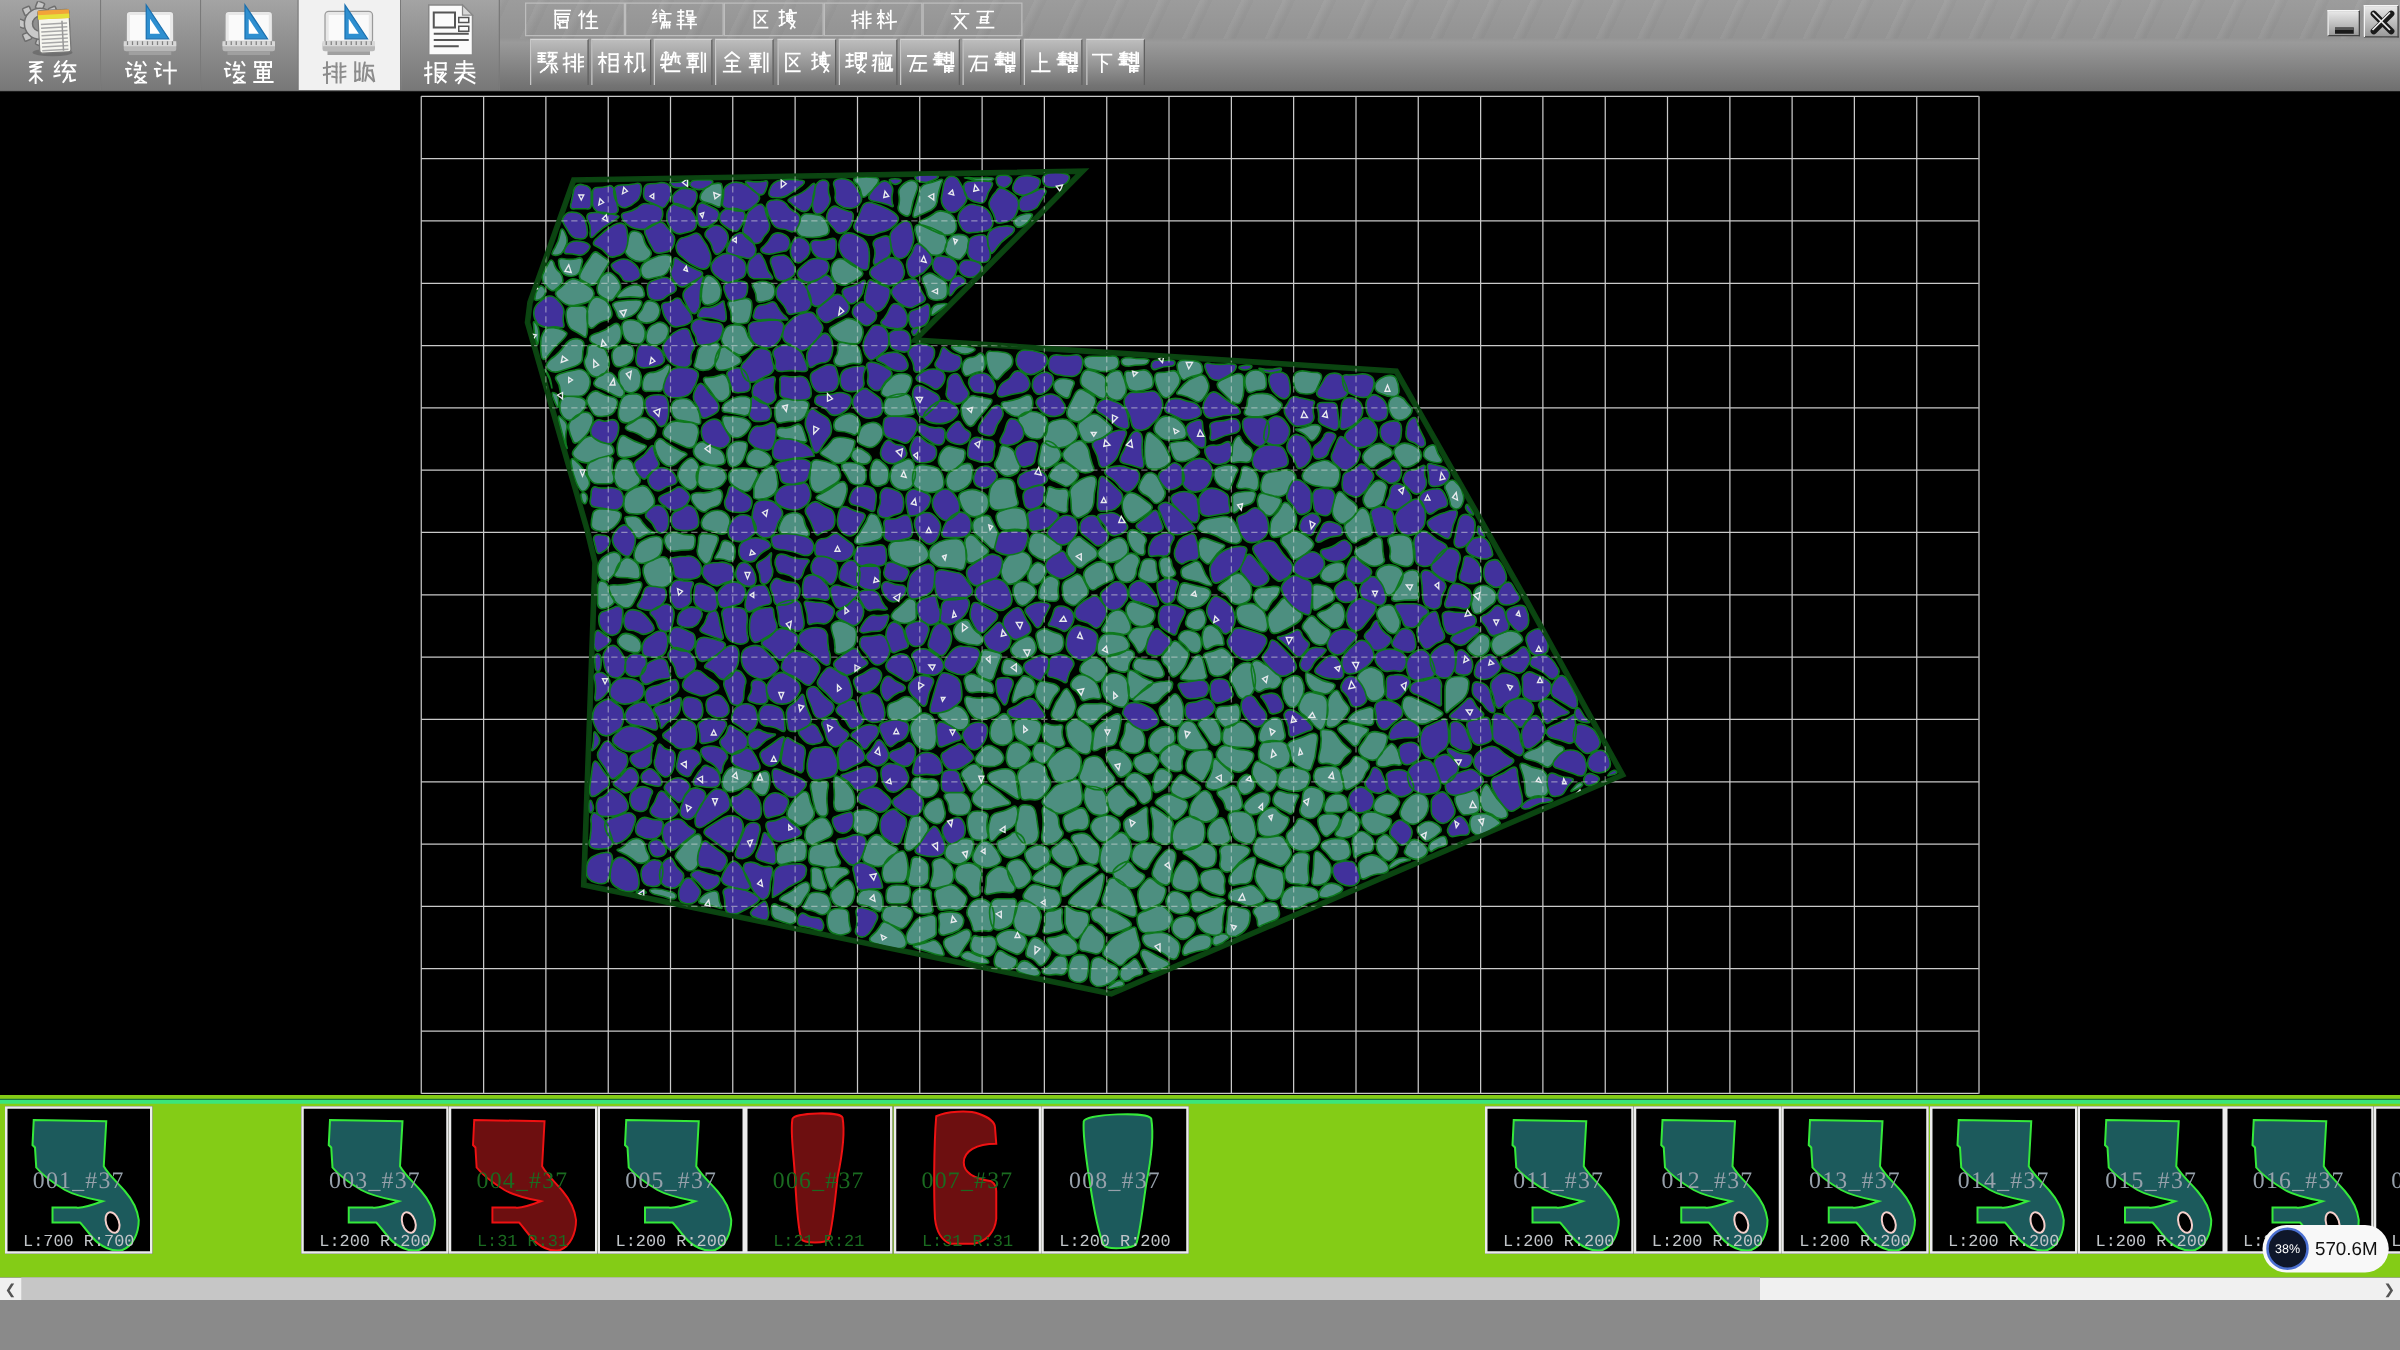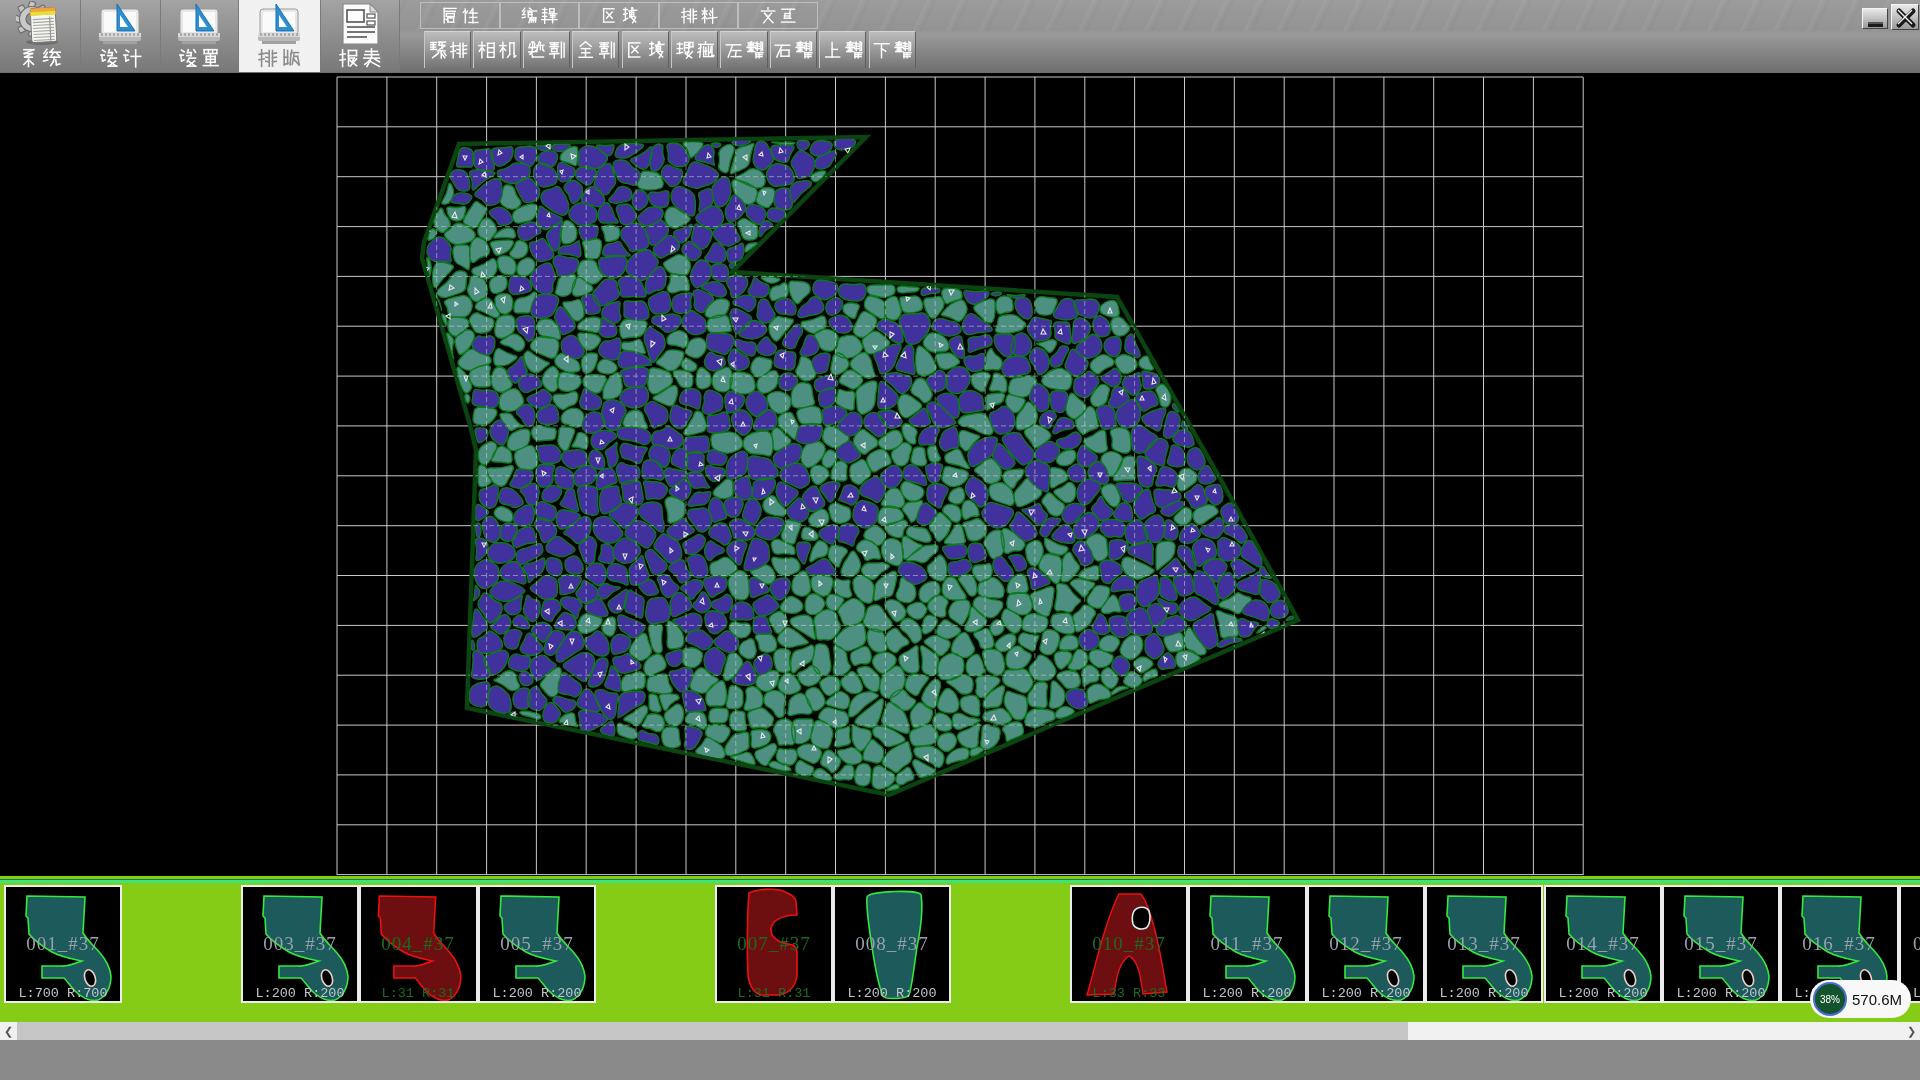--- a/index.html
+++ b/index.html
@@ -29,21 +29,21 @@
 .cell{position:absolute;top:9px;width:118.4px;height:118px;border:2px solid #ECECEC;
   background:#000;overflow:hidden}
 #scroll{position:absolute;left:0;top:1022px;width:1920px;height:18px;background:#F0F0F0}
 #thumbtrk{position:absolute;left:17px;top:0;width:1391px;height:18px;background:#C6C6C6}
 .sarr{position:absolute;top:0;width:17px;height:18px;color:#555;font-size:11px;
   display:flex;align-items:center;justify-content:center}
 #bottombar{position:absolute;left:0;top:1040px;width:1920px;height:40px;background:#8A8A8A}
 #pill{position:absolute;left:1810px;top:980px;width:101px;height:38px;background:#F8F8F8;
   border-radius:19px}
 #pillc{position:absolute;left:3px;top:2px;width:34px;height:34px;border-radius:17px;
-  background:#14532d;border:2px solid #4A6FD0;color:#FFF;font-size:10px;
+  background:#0f172a;border:2px solid #4A6FD0;color:#FFF;font-size:10px;
   display:flex;align-items:center;justify-content:center}
 #pillt{position:absolute;left:42px;top:0;width:56px;height:38px;color:#111;font-size:15px;
   display:flex;align-items:center;justify-content:left}
 </style></head><body>
 <div id="root">
     <div id="canvasbg"></div>
     <svg id="nest" width="1920" height="1080" viewBox="0 0 1920 1080">
       <defs>
         <clipPath id="hideclip">
           <path d="M459,144 866,137 732,272 1117,297 1221,480 1298,620 889,795 467,708 476,450 470,425 422,258 424,242Z"></path>
@@ -1065,35 +1065,34 @@
             <path d="M21,9 L79,10 L77,46 C81,53 88,59 94,66 C101,74 104,81 105,89 C105,100 100,110 92,113 C84,115 74,110 68,103 C63,97 60,93 58,91 L36,91 L36,79 L55,79 C60,80 68,77 76,74 C66,72 55,70 46,65 C36,59 27,52 23,47 L22,31 L20,29 Z" fill="#6D0F10" stroke="#EF1112" stroke-width="1.6"></path>
           </g>
           <text x="57" y="63" text-anchor="middle" font-family="Liberation Serif" letter-spacing="1" font-size="19" fill="#1A6B20">004_#37</text>
           <text x="57" y="110" text-anchor="middle" font-family="Liberation Mono" font-size="13.5" fill="#1A6B20">L:31 R:31</text>
         </svg></div>
       <div class="cell" style="left:477.7px"><svg width="114" height="114" viewBox="0 0 114 114">
           <path d="M21,9 L79,10 L77,46 C81,53 88,59 94,66 C101,74 104,81 105,89 C105,100 100,110 92,113 C84,115 74,110 68,103 C63,97 60,93 58,91 L36,91 L36,79 L55,79 C60,80 68,77 76,74 C66,72 55,70 46,65 C36,59 27,52 23,47 L22,31 L20,29 Z" fill="#1C5A5C" stroke="#35E93A" stroke-width="1.6"></path>
           <text x="57" y="63" text-anchor="middle" font-family="Liberation Serif" letter-spacing="1" font-size="19" fill="#97A1AB">005_#37</text>
           <text x="57" y="110" text-anchor="middle" font-family="Liberation Mono" font-size="13.5" fill="#C0C4C8">L:200 R:200</text>
         </svg></div>
+      <div class="cell" style="left:596.1px"><svg width="114" height="114" viewBox="0 0 114 114">
+          <path d="M36,8 C38,3 74,2 76,7 C78,18 76,36 72,55 C70,75 68,95 65,104 C63,108 45,108 43,104 C40,94 39,74 38,55 C37,36 34,18 36,8 Z" fill="#6D0F10" stroke="#EF1112" stroke-width="1.6"></path>
+          <text x="57" y="63" text-anchor="middle" font-family="Liberation Serif" letter-spacing="1" font-size="19" fill="#1A6B20">006_#37</text>
+          <text x="57" y="110" text-anchor="middle" font-family="Liberation Mono" font-size="13.5" fill="#1A6B20">L:21 R:21</text>
+        </svg></div>
       <div class="cell" style="left:714.5px"><svg width="114" height="114" viewBox="0 0 114 114">
           <path d="M32,6 C40,2 58,1 66,4 C74,7 79,10 79,15 L80,28 C64,28 54,34 54,43 C54,52 63,56 76,58 C79,60 80,62 80,66 L80,88 C79,99 72,106 62,108 L43,108 C36,105 32,97 31,88 C30,70 30,30 32,6 Z" fill="#6D0F10" stroke="#EF1112" stroke-width="1.6"></path>
           <text x="57" y="63" text-anchor="middle" font-family="Liberation Serif" letter-spacing="1" font-size="19" fill="#1A6B20">007_#37</text>
           <text x="57" y="110" text-anchor="middle" font-family="Liberation Mono" font-size="13.5" fill="#1A6B20">L:31 R:31</text>
         </svg></div>
       <div class="cell" style="left:832.9px"><svg width="114" height="114" viewBox="0 0 114 114">
           <path d="M32,10 C34,4 84,2 86,8 C88,20 86,40 82,60 C79,80 77,100 74,108 C72,112 50,113 48,109 C44,100 40,80 37,60 C34,40 31,22 32,10 Z" fill="#1C5A5C" stroke="#35E93A" stroke-width="1.6"></path>
           <text x="57" y="63" text-anchor="middle" font-family="Liberation Serif" letter-spacing="1" font-size="19" fill="#97A1AB">008_#37</text>
           <text x="57" y="110" text-anchor="middle" font-family="Liberation Mono" font-size="13.5" fill="#C0C4C8">L:200 R:200</text>
-        </svg></div>
-      <div class="cell" style="left:1069.8px"><svg width="114" height="114" viewBox="0 0 114 114">
-          <path d="M47,7 L69,7 C79,20 88,62 94,100 L95,105 L71,107 L69,94 C67,80 62,71 57,69 C51,73 46,83 44,95 L42,107 L15,108 L19,94 C28,58 38,24 47,7 Z" fill="#6D0F10" stroke="#EF1112" stroke-width="1.4"></path>
-          <path d="M62,24 C66,19 74,19 77,24 C79,30 78,38 74,41 C69,43 63,42 61,37 C60,33 60,28 62,24 Z" fill="#000" stroke="#D8F0F0" stroke-width="1.6"></path>
-          <text x="57" y="63" text-anchor="middle" font-family="Liberation Serif" letter-spacing="1" font-size="19" fill="#1A6B20">010_#37</text>
-          <text x="57" y="110" text-anchor="middle" font-family="Liberation Mono" font-size="13.5" fill="#1A6B20">L:33 R:33</text>
         </svg></div>
       <div class="cell" style="left:1188.2px"><svg width="114" height="114" viewBox="0 0 114 114">
           <path d="M21,9 L79,10 L77,46 C81,53 88,59 94,66 C101,74 104,81 105,89 C105,100 100,110 92,113 C84,115 74,110 68,103 C63,97 60,93 58,91 L36,91 L36,79 L55,79 C60,80 68,77 76,74 C66,72 55,70 46,65 C36,59 27,52 23,47 L22,31 L20,29 Z" fill="#1C5A5C" stroke="#35E93A" stroke-width="1.6"></path>
           <text x="57" y="63" text-anchor="middle" font-family="Liberation Serif" letter-spacing="1" font-size="19" fill="#97A1AB">011_#37</text>
           <text x="57" y="110" text-anchor="middle" font-family="Liberation Mono" font-size="13.5" fill="#C0C4C8">L:200 R:200</text>
         </svg></div>
       <div class="cell" style="left:1306.6px"><svg width="114" height="114" viewBox="0 0 114 114">
           <path d="M21,9 L79,10 L77,46 C81,53 88,59 94,66 C101,74 104,81 105,89 C105,100 100,110 92,113 C84,115 74,110 68,103 C63,97 60,93 58,91 L36,91 L36,79 L55,79 C60,80 68,77 76,74 C66,72 55,70 46,65 C36,59 27,52 23,47 L22,31 L20,29 Z" fill="#1C5A5C" stroke="#35E93A" stroke-width="1.6"></path>
           <ellipse cx="84" cy="91" rx="5.2" ry="8.5" transform="rotate(-18 84 91)" fill="#000" stroke="#F4CFCB" stroke-width="1.6"></ellipse>
           <text x="57" y="63" text-anchor="middle" font-family="Liberation Serif" letter-spacing="1" font-size="19" fill="#97A1AB">012_#37</text>

